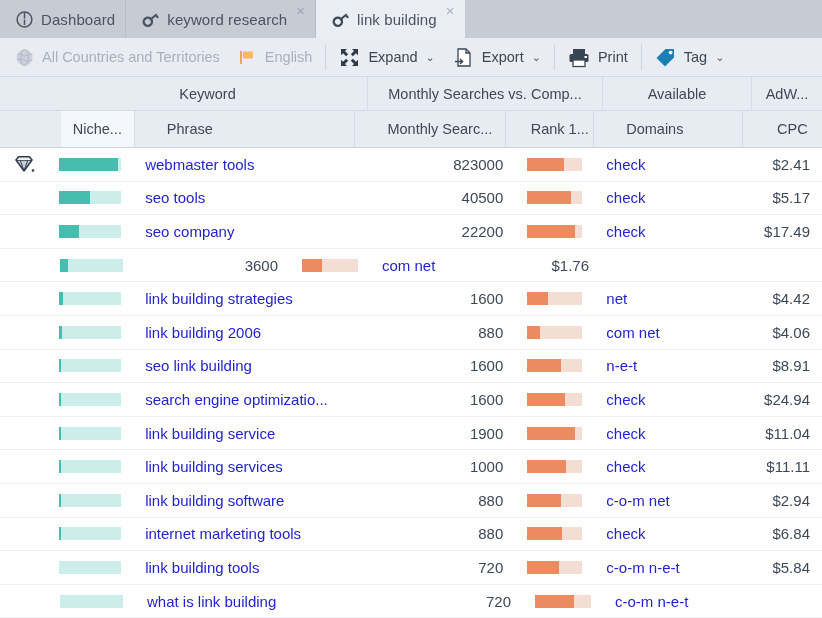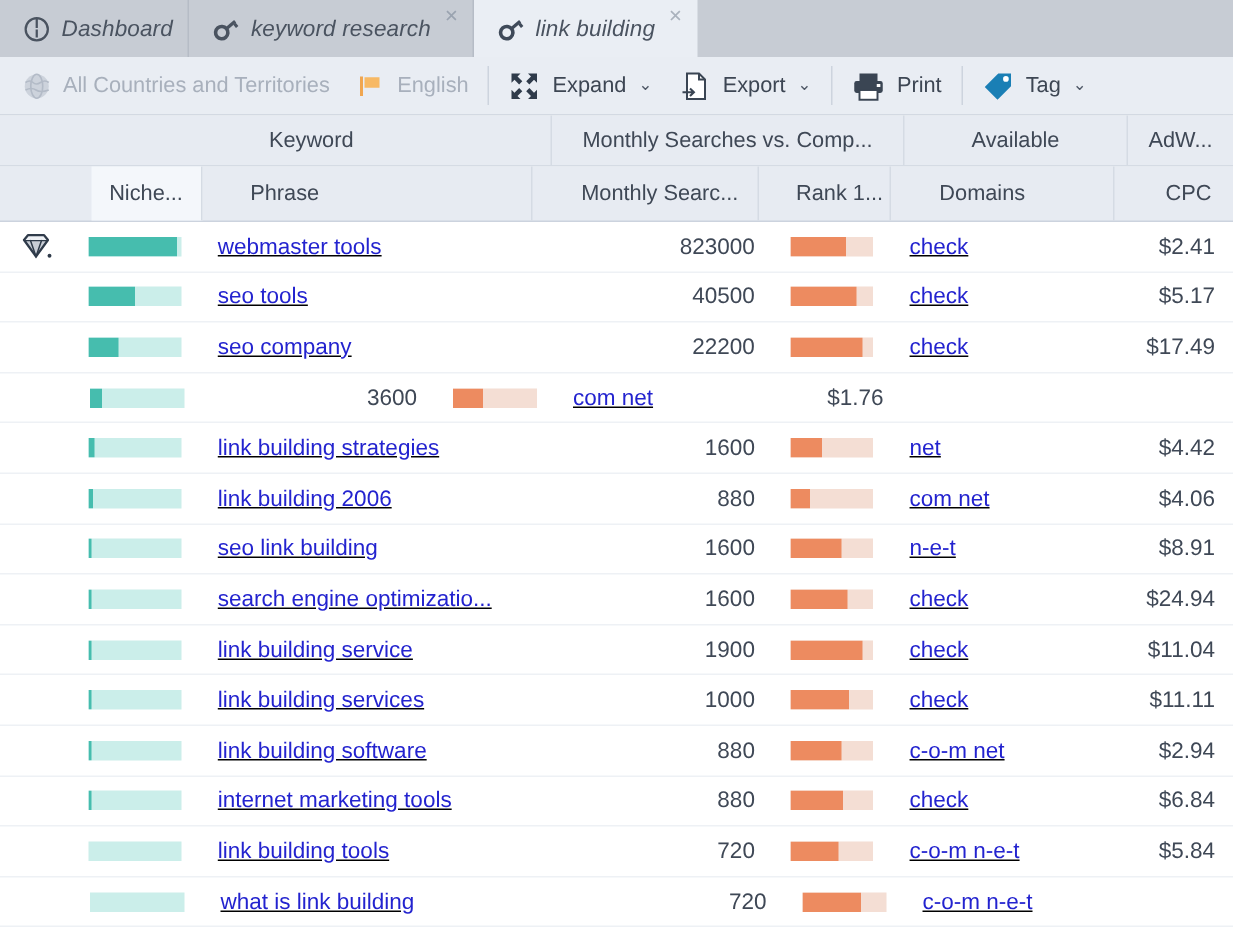--- a/index.html
+++ b/index.html
@@ -10,21 +10,20 @@
     overflow: hidden;
   }
 
   
   .tabbar {
     height: 38px;
     background: #c7ccd4;
     display: flex;
     align-items: stretch;
     position: relative;
-    font-style: italic;
   }
   .tab {
     display: flex;
     align-items: center;
     padding: 0 10px 0 14px;
     position: relative;
     cursor: default;
     border-right: 1px solid #b6bcc6;
   }
   .tab.inactive { background: #c7ccd4; }
@@ -120,21 +119,21 @@
     align-items: center;
   }
   .cell {
     display: flex;
     align-items: center;
     height: 100%;
     overflow: hidden;
     white-space: nowrap;
   }
   .cell.num { justify-content: flex-end; padding-right: 12px; }
-  .cell.txt { padding-left: 12px; text-decoration: underline; }
+  .cell.txt { padding-left: 12px; }
   .cell.bar { padding: 0 12px; }
   .c-gem { width: 48px; justify-content: center; }
   .c-niche { width: 87px; }
   .c-phrase { width: 233px; }
   .c-searches { width: 155px; }
   .c-rank { width: 80px; }
   .c-domains { width: 149px; text-align: right; }
   .c-cpc { width: 82px; }
 
   .link { font-size: 15px; color: #2323cf; cursor: pointer; }

